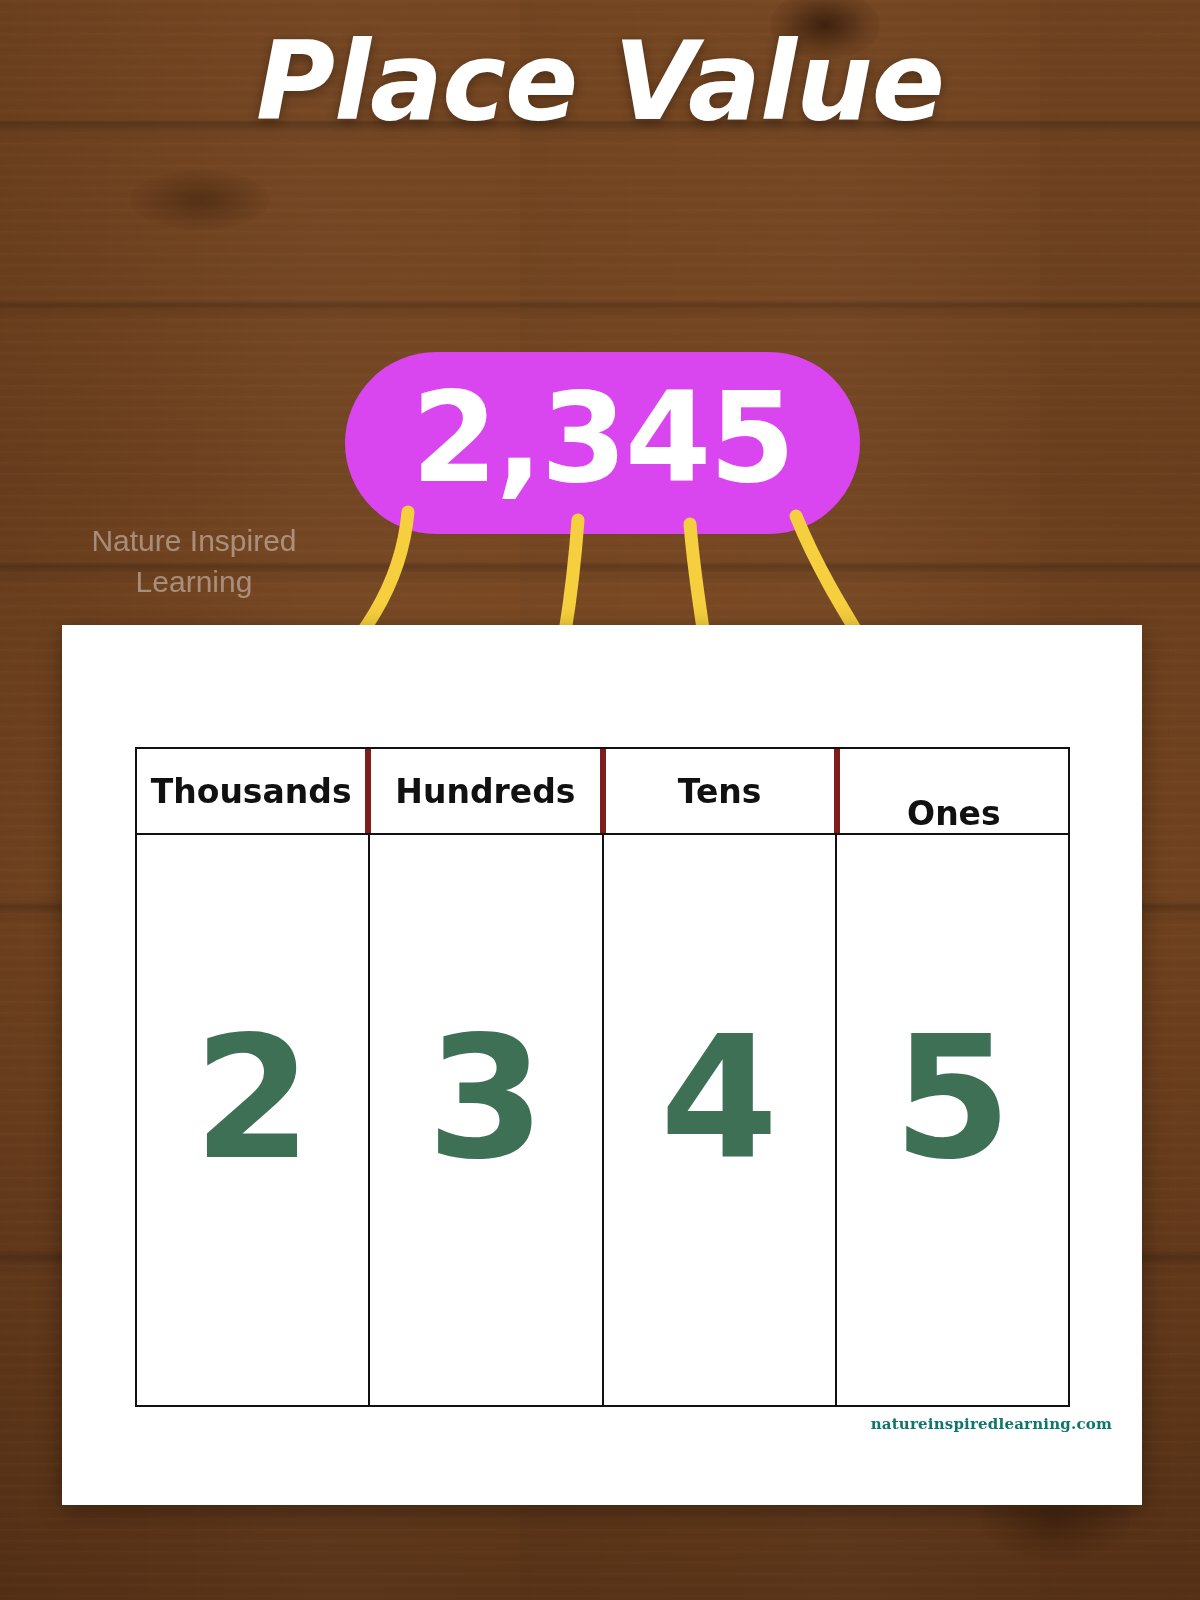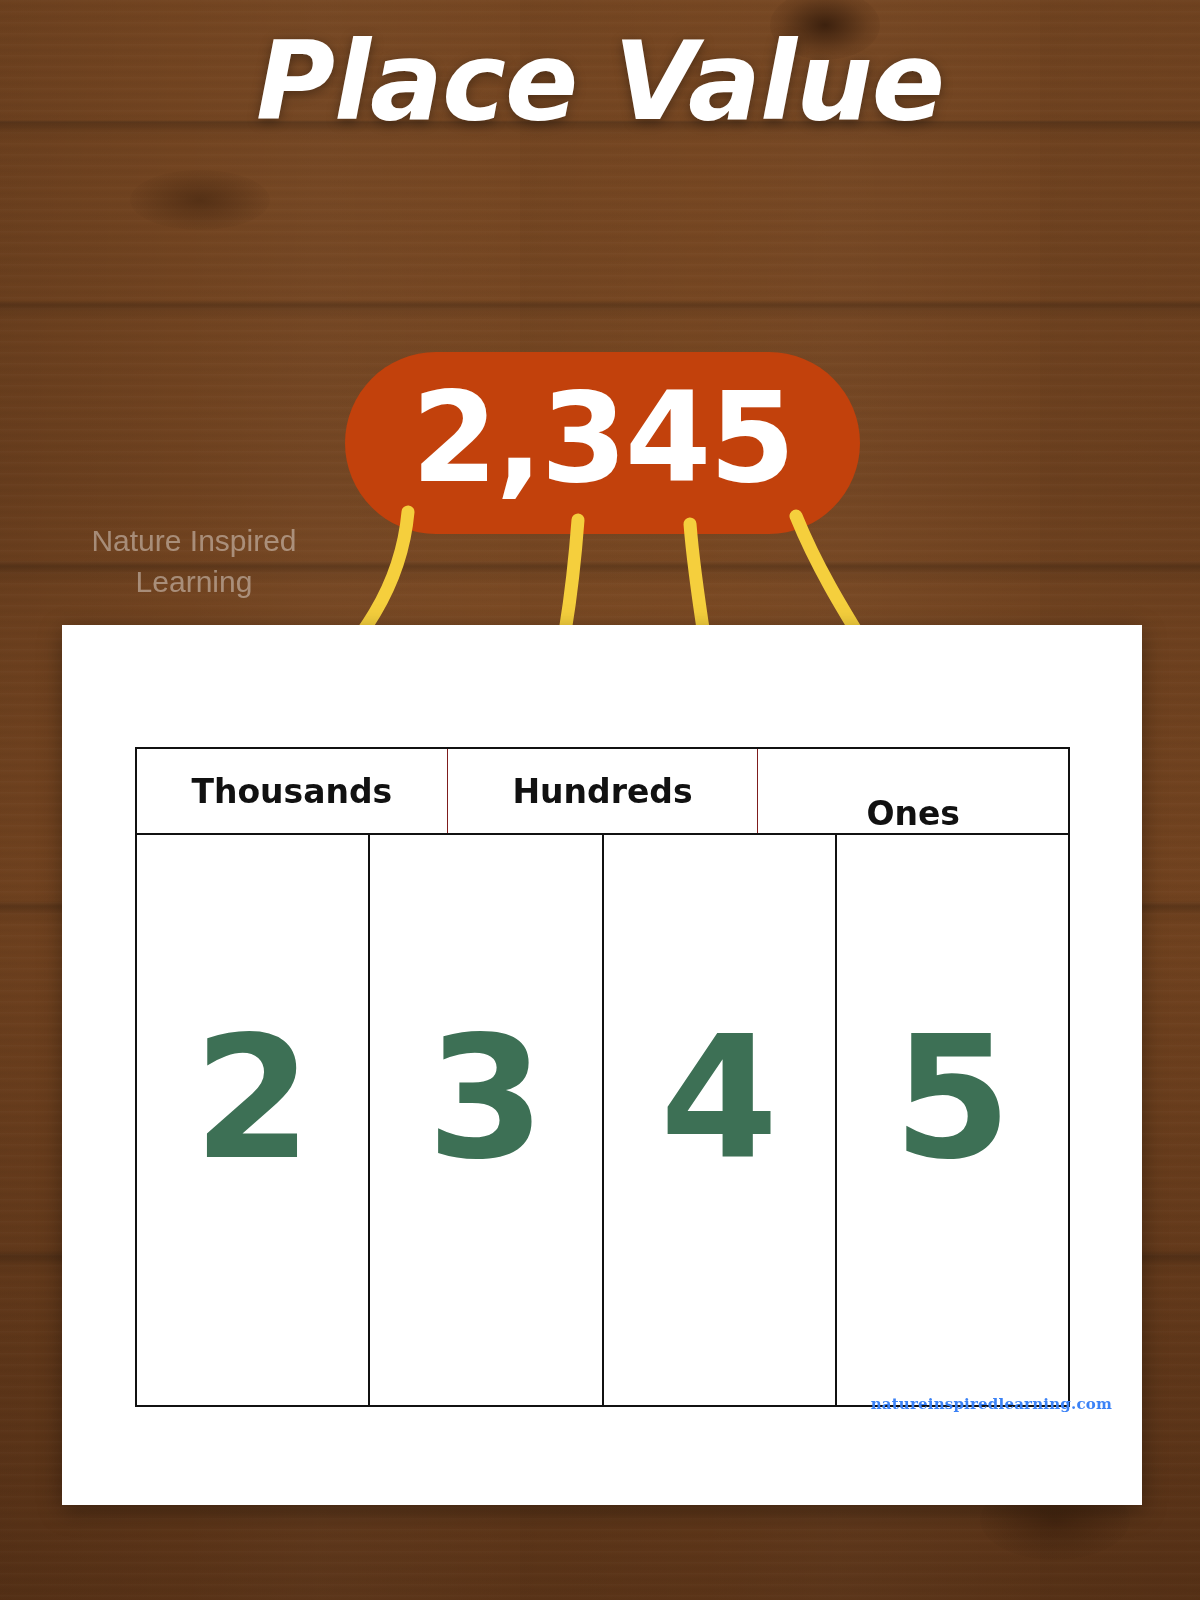--- a/index.html
+++ b/index.html
@@ -103,21 +103,21 @@
     font-family: Liberation Sans, sans-serif;
   }
 
   
   #number-pill {
     position: absolute;
     left: 345px;
     top: 352px;
     width: 515px;
     height: 182px;
-    background: #c2410c;
+    background: #d946ef;
     border-radius: 92px;
     display: flex;
     align-items: center;
     justify-content: center;
   }
   #number-pill-value {
     color: #ffffff;
     font-family: "DejaVu Sans", sans-serif;
     font-weight: bold;
     font-size: 124px;
@@ -165,21 +165,21 @@
   }
   .col-head {
     flex: 1;
     display: flex;
     align-items: center;
     justify-content: center;
     font-family: "DejaVu Sans", sans-serif;
     font-weight: bold;
     font-size: 33px;
     color: #111111;
-    border-right: 1px solid #7f1d1d;
+    border-right: 6px solid #7f1d1d;
   }
   .col-head:last-child { border-right: none; margin-top: 44px; }
 
   .col-cell {
     flex: 1;
     display: flex;
     align-items: center;
     justify-content: center;
     border-right: 2px solid #111111;
     position: relative;
@@ -191,25 +191,25 @@
     font-size: 170px;
     line-height: 1;
     color: #3d7055;
     position: relative;
     top: -22px;
   }
 
   #site-credit {
     position: absolute;
     right: 30px;
-    bottom: 92px;
+    bottom: 72px;
     font-family: "DejaVu Serif", serif;
     font-weight: bold;
     font-size: 15px;
-    color: #3b82f6;
+    color: #0f766e;
     letter-spacing: 0.2px;
   }
 </style>
 </head>
 <body>
 
 <div id="wood-bg">
   <div id="wood-knot-1"></div>
   <div id="wood-knot-2"></div>
   <div id="wood-knot-3"></div>
@@ -253,20 +253,21 @@
   </g>
 </svg>
 
 <div id="worksheet">
 
   <div id="place-value-table">
 
     <div id="table-header-row">
       <div class="col-head">Thousands</div>
       <div class="col-head">Hundreds</div>
+      <div class="col-head">Tens</div>
       <div class="col-head">Ones</div>
     </div>
 
     <div id="table-body-row">
       <div class="col-cell">
         <span class="digit">2</span>
       </div>
       <div class="col-cell">
         <span class="digit">3</span>
       </div>

